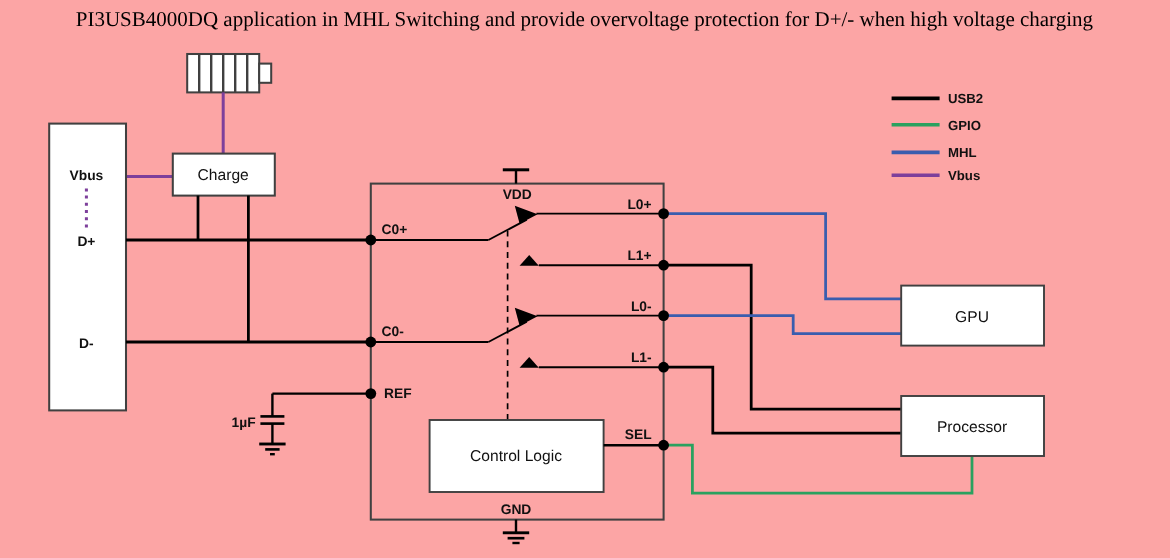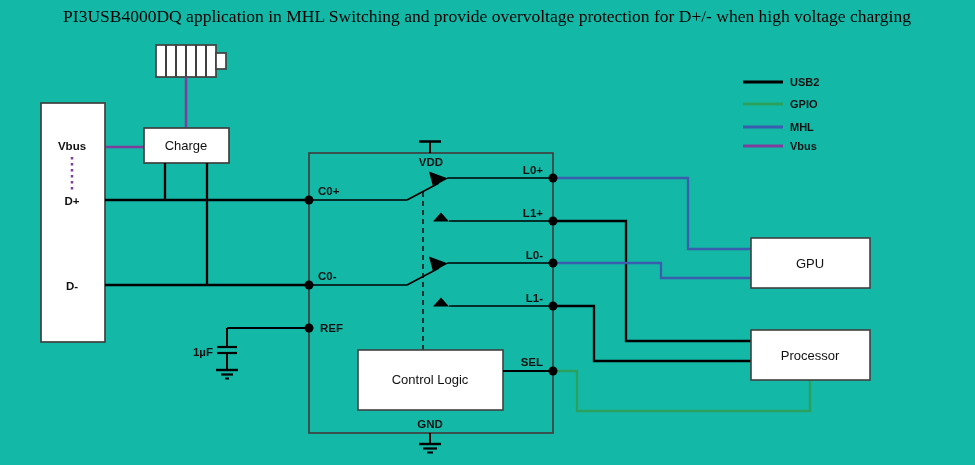--- a/index.html
+++ b/index.html
@@ -1,16 +1,16 @@
 <!DOCTYPE html>
 <html><head>
 <meta charset="utf-8">
 <style>
   html,body{margin:0;padding:0;background:#ffffff;}
-  .page{position:relative;width:975px;height:465px;background:#14b8a6;overflow:hidden;}
+  .page{position:relative;width:975px;height:465px;background:#fca5a5;overflow:hidden;}
   svg{display:block;}
   svg text{font-family:"Liberation Sans", sans-serif;fill:#111111;}
   .title-text{font-family:"Liberation Serif", serif;font-size:17.5px;fill:#000000;}
   .pinlbl{font-size:11.5px;font-weight:bold;}
   .boxlbl{font-size:13px;}
   .leglbl{font-size:11px;font-weight:bold;}
   .wire{fill:none;stroke-width:2.3;stroke-linejoin:miter;}
   .thin{fill:none;stroke:#000;stroke-width:1.6;}
   .border{fill:#ffffff;stroke:#404040;stroke-width:1.7;}
 </style>

